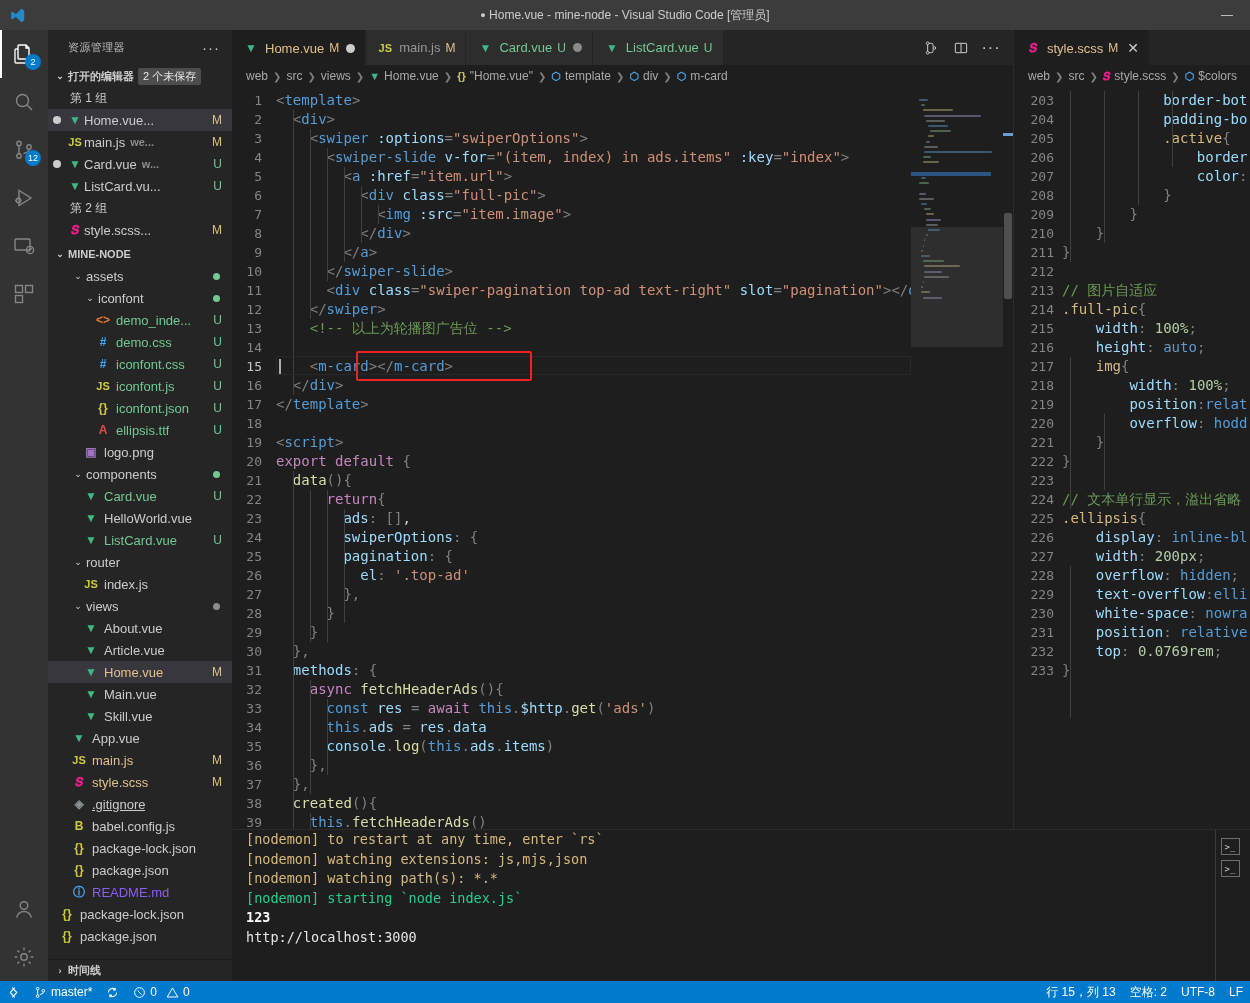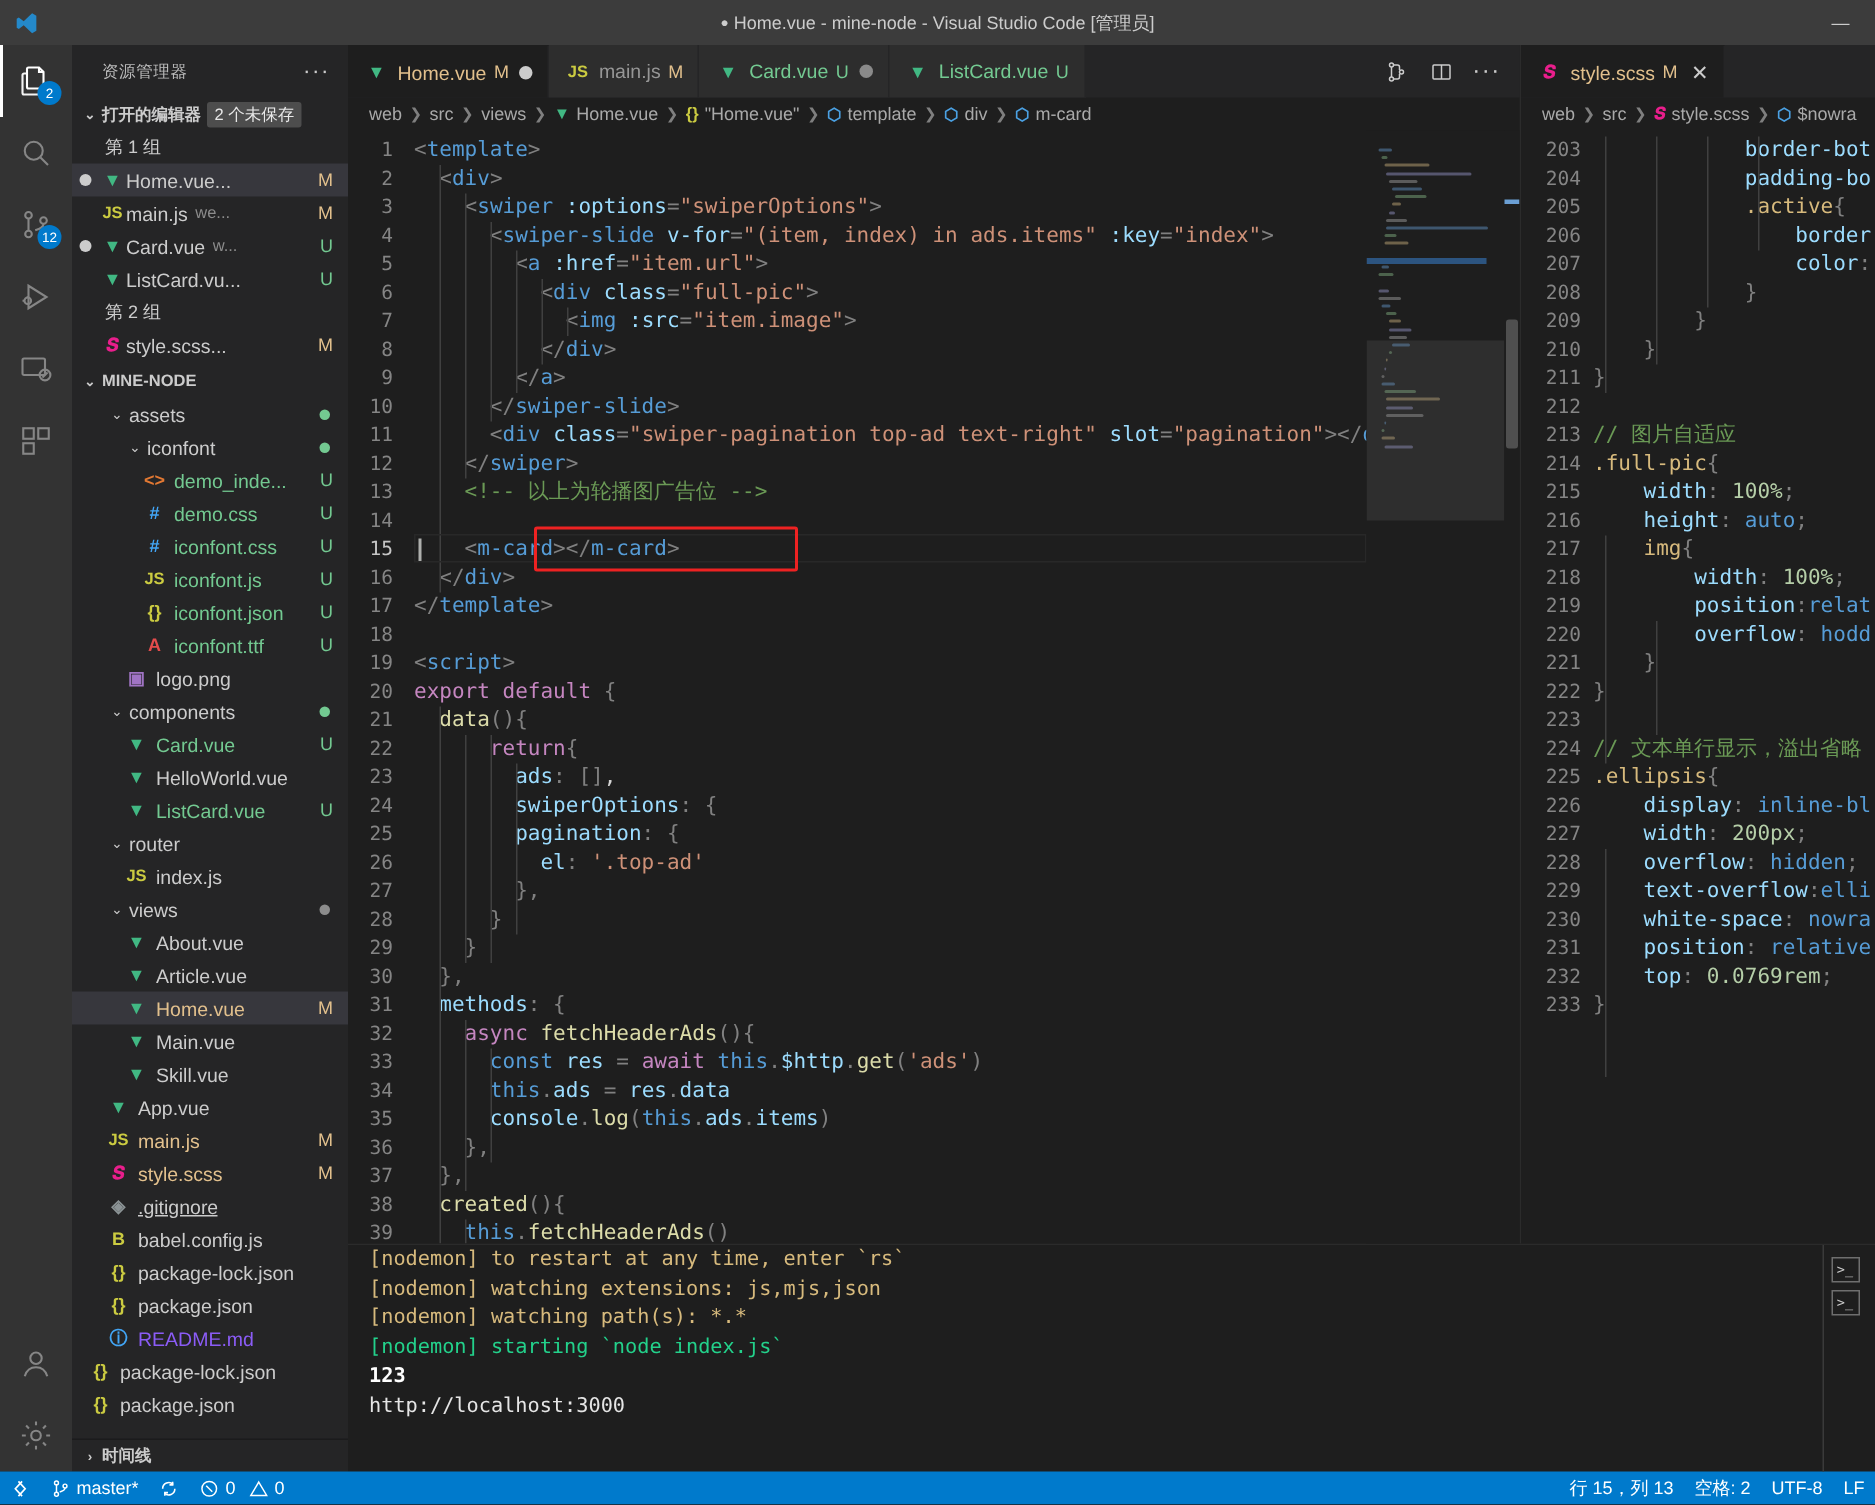--- a/index.html
+++ b/index.html
@@ -80,21 +80,21 @@
   .editor-row, .tree-row {
     height: 22px; display: flex; align-items: center; font-size: 13px;
     color: #cccccc; white-space: nowrap; position: relative; cursor: pointer;
   }
   .editor-row.selected { background: #37373d; }
   .tree-row.selected { background: #37373d; }
   .dirty-dot { width: 18px; display: flex; align-items: center; justify-content: center; }
   .dirty-dot i { width: 8px; height: 8px; border-radius: 50%; background: #cccccc; display:block; }
   .ficon { width: 18px; flex: none; display:flex; align-items:center; justify-content:center; font-size: 12px; font-weight: bold; }
   .fname { overflow: hidden; text-overflow: ellipsis; }
-  .fdesc { color: #8c8c8c; font-size: 11px; margin-left: 5px; overflow:hidden; }
+  .fdesc { color: #8c8c8c; font-size: 11px; margin-left: 5px; overflow:hidden;font-weight:bold; }
   .fstatus { margin-left: auto; padding-right: 10px; font-size: 12px; }
   .st-M { color: #e2c08d; }
   .st-U { color: #73c991; }
   .folder-dot { margin-left:auto; padding-right:12px; }
   .folder-dot i { width:7px;height:7px;border-radius:50%;background:#73c991;display:block; }
   .folder-dot.grey i { background: #8c8c8c; }
   .tree-scroll { flex: 1; overflow: hidden; min-height: 0; position: relative; }
   .timeline-bar {
     height: 22px; display:flex; align-items:center; font-size: 11px; font-weight:bold;
     color:#cccccc; padding-left: 4px; flex:none; background:#252526;
@@ -397,21 +397,21 @@
             <span class="fname" style="color: rgb(115, 201, 145); margin-left: 4px;">iconfont.js</span>
             <span class="fstatus st-U">U</span>
           </div>
           <div class="tree-row" style="padding-left: 46px;">
             <span class="ficon json-icon">{}</span>
             <span class="fname" style="color: rgb(115, 201, 145); margin-left: 4px;">iconfont.json</span>
             <span class="fstatus st-U">U</span>
           </div>
           <div class="tree-row" style="padding-left: 46px;">
             <span class="ficon font-icon">A</span>
-            <span class="fname" style="color: rgb(115, 201, 145); margin-left: 4px;">iconfont.ttf</span>
+            <span class="fname" style="color: rgb(115, 201, 145); margin-left: 4px;">ellipsis.ttf</span>
             <span class="fstatus st-U">U</span>
           </div>
           <div class="tree-row" style="padding-left: 34px;">
             <span class="ficon img-icon">▣</span>
             <span class="fname" style="color: rgb(204, 204, 204); margin-left: 4px;">logo.png</span>
           </div>
           <div class="tree-row" style="padding-left: 22px;">
             <span class="twisty">⌄</span>
             <span class="fname" style="color: rgb(204, 204, 204);">components</span>
             <span class="folder-dot">
@@ -770,21 +770,21 @@
                 <span>src</span>
               </span>
               <span class="bc-sep">❯</span>
               <span class="bc">
                 <span class="bc-icon scss-icon">𝑺</span>
                 <span>style.scss</span>
               </span>
               <span class="bc-sep">❯</span>
               <span class="bc">
                 <span class="bc-icon bc-sym">⬡</span>
-                <span>$nowra</span>
+                <span>$colors</span>
               </span>
             </div>
           <div class="code-wrap">
             <div class="gutter" id="gutter-right" style="width:48px; padding-right:8px">
                 <pre><span>203</span>
 <span>204</span>
 <span>205</span>
 <span>206</span>
 <span>207</span>
 <span>208</span>

